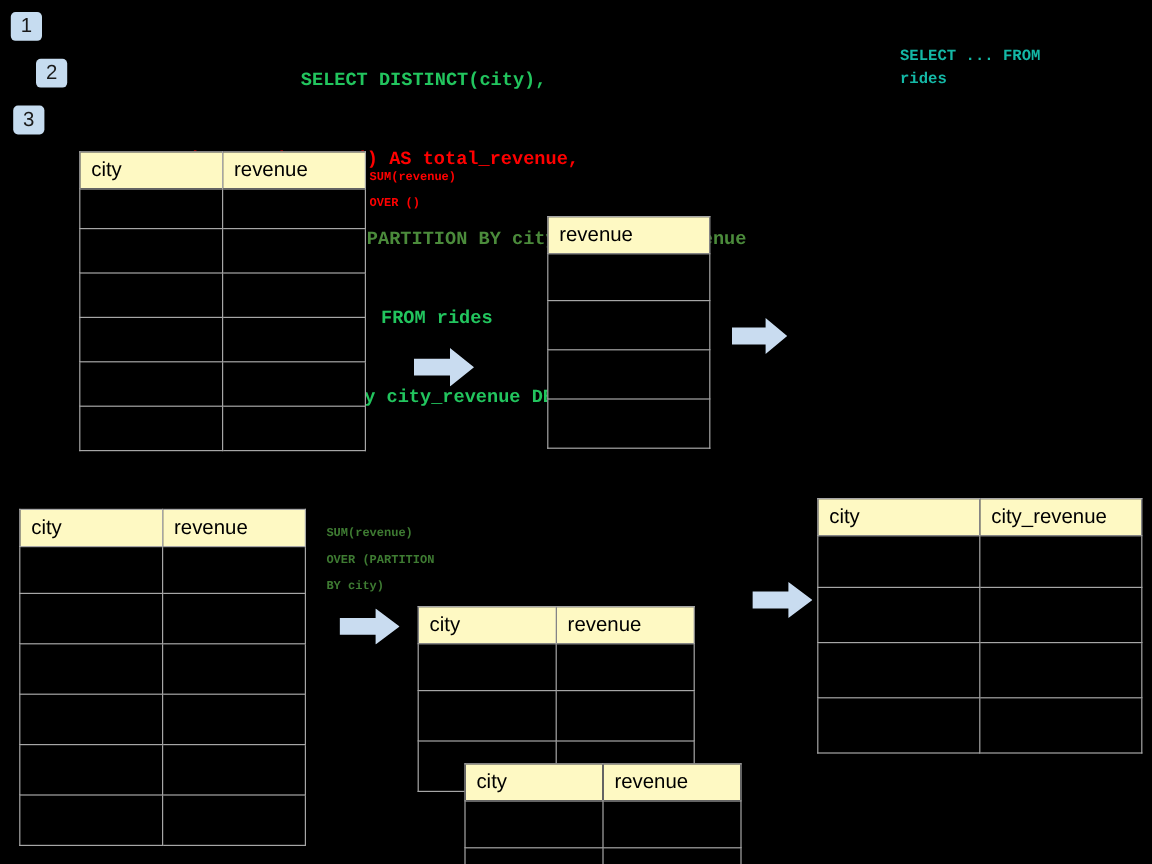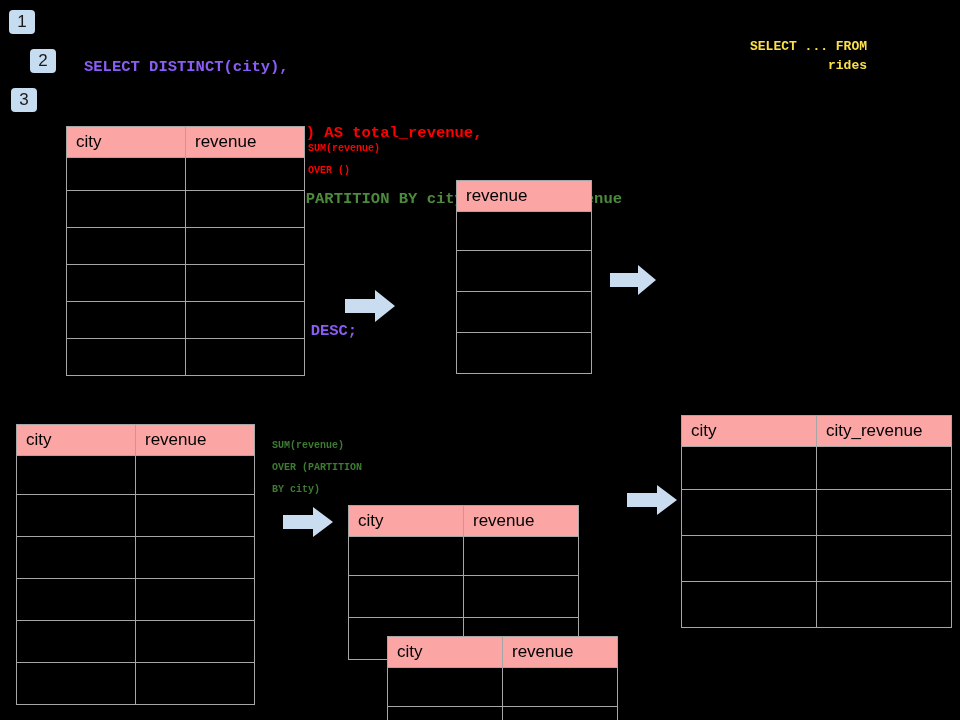--- a/index.html
+++ b/index.html
@@ -20,33 +20,32 @@
   .code {
     position: absolute;
     font-family: "Liberation Mono", "DejaVu Sans Mono", monospace;
     font-weight: bold;
     font-size: 15.5px;
     line-height: 22px;
     white-space: pre;
     letter-spacing: 0px;
   }
   .code-line { white-space: pre; }
-  .c-purple { color: #8b5cf6; }
+  .c-purple { color: #22c55e; text-align: center; }
   .c-red    { color: #FF0000; }
   .c-green  { color: #4B8B3B; }
 
   .side-note {
     position: absolute;
     font-family: "Liberation Mono", "DejaVu Sans Mono", monospace;
     font-weight: bold;
     font-size: 13px;
     line-height: 19px;
     white-space: pre;
-    color: #fde047;
-    text-align: right;
+    color: #14b8a6;
   }
 
   
   .badge {
     position: absolute;
     background: #C6DCF0;
     border-radius: 4px;
     color: #1a1a1a;
     font-family: "Liberation Sans", sans-serif;
     font-size: 17px;
@@ -62,21 +61,21 @@
     border-collapse: collapse;
     table-layout: fixed;
     background: #000000;
   }
   .tbl td {
     border: 1px solid #A6A6A6;
     background: #000000;
     padding: 0;
   }
   .tbl td.hd {
-    background: #fca5a5;
+    background: #fef9c3;
     color: #000000;
     font-family: "Liberation Sans", sans-serif;
     font-size: 17px;
     padding: 5px 0 5px 9px;
     border: 1px solid #A6A6A6;
     white-space: nowrap;
     overflow: hidden;
   }
 
   

